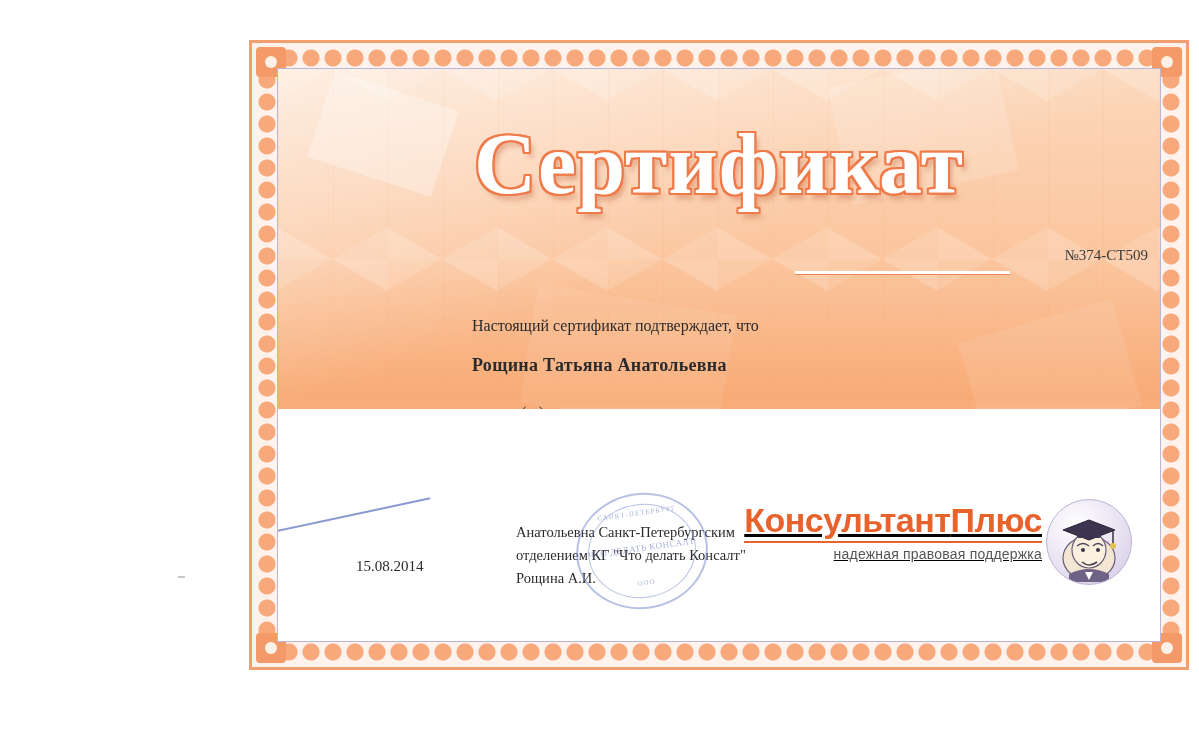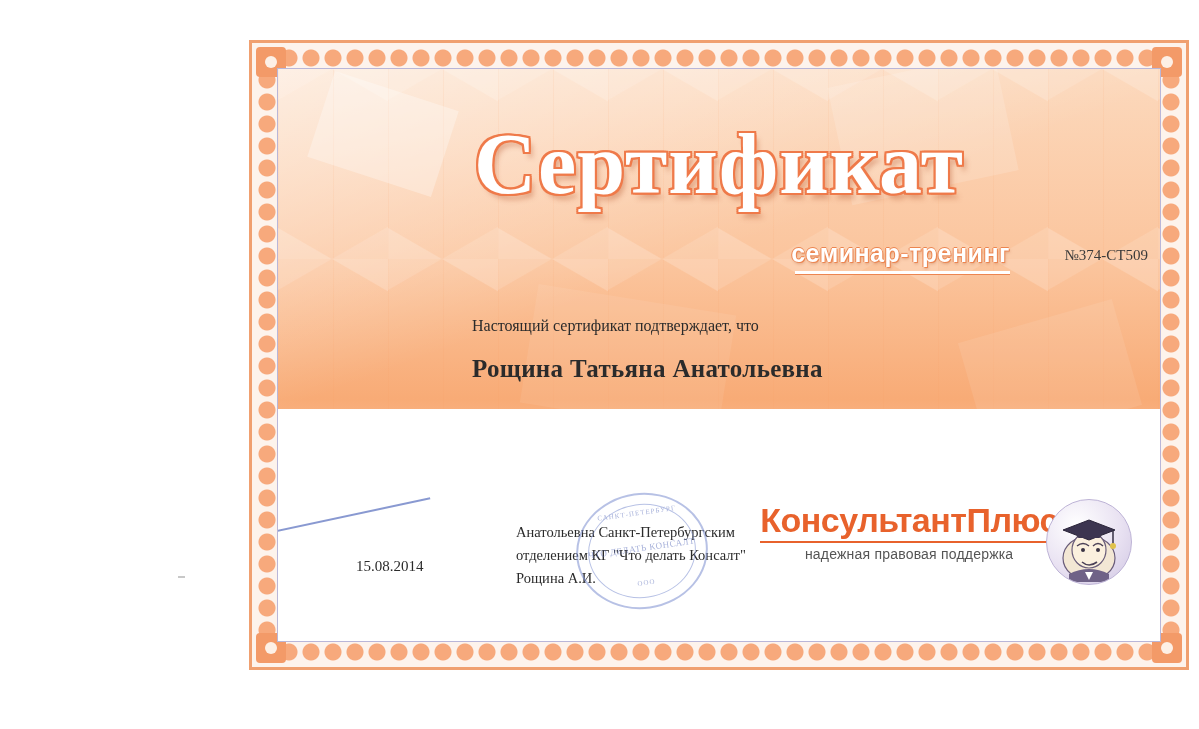--- a/index.html
+++ b/index.html
@@ -194,21 +194,21 @@
     right: 50px;
     top: 248px;
     font-family: "Liberation Serif", serif;
     color: #2b2b2b;
   }
   .line-intro {
     font-size: 16px;
     margin-bottom: 20px;
   }
   .line-name {
-    font-size: 25px;
+    font-size: 18px;
     font-weight: bold;
     margin-bottom: 28px;
     letter-spacing: .3px;
   }
   .line-participation {
     font-size: 16px;
     margin-bottom: 28px;
   }
   .line-topic {
     font-size: 16.5px;
@@ -286,23 +286,24 @@
     width: 170px;
     height: 2px;
     background: #6c7fc6;
     transform: rotate(-12deg);
     opacity: .8;
   }
 
   
   .logo-block {
     position: absolute;
-    right: 102px;
+    right: 118px;
     top: 18px;
-    text-align: center;
+    text-align: right;
+    text-decoration: underline;
   }
   .logo-main {
     font-family: "Liberation Sans", sans-serif;
     font-weight: bold;
     font-size: 34px;
     color: #e8622c;
     letter-spacing: -0.5px;
     line-height: 1;
   }
   .logo-main .plus { color: #e8622c; }
@@ -367,21 +368,20 @@
       <div class="cubes"></div>
       <div class="poly" style="left:40px;top:20px;width:130px;height:90px;transform:rotate(18deg);"></div>
       <div class="poly" style="left:560px;top:0px;width:170px;height:120px;transform:rotate(-12deg);opacity:.5;"></div>
       <div class="poly" style="left:250px;top:230px;width:200px;height:120px;transform:rotate(9deg);opacity:.25;"></div>
       <div class="poly" style="right:30px;top:250px;width:160px;height:110px;transform:rotate(-16deg);opacity:.3;"></div>
 
       <div class="title-wrap">
         <div class="title">Сертификат</div>
       </div>
 
-      <div class="subtitle">семинар-тренинг</div>
       <div class="subtitle-underline"></div>
       <div class="cert-number">№374-СТ509</div>
 
       <div class="body-text">
         <div class="line-intro">Настоящий сертификат подтверждает, что</div>
         <div class="line-name">Рощина Татьяна Анатольевна</div>
         <div class="line-participation">принял(-а) участие в семинаре-тренинге по теме:</div>
         <div class="line-topic">Трудовые книжки</div>
         <div class="line-note">и ознакомился (-ась) с возможностями использования Системы КонсультантПлюс для решения профессиональных вопросов.</div>
       </div>

